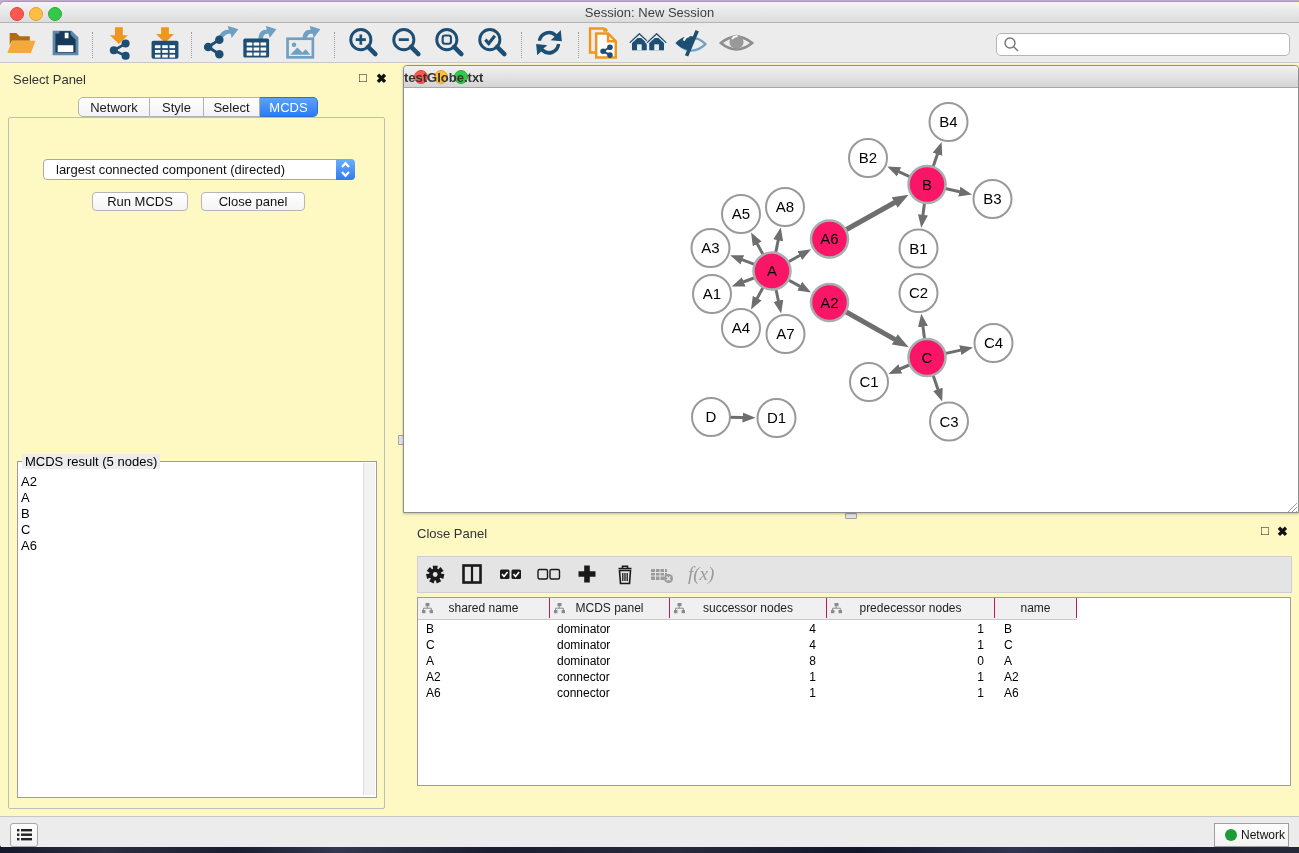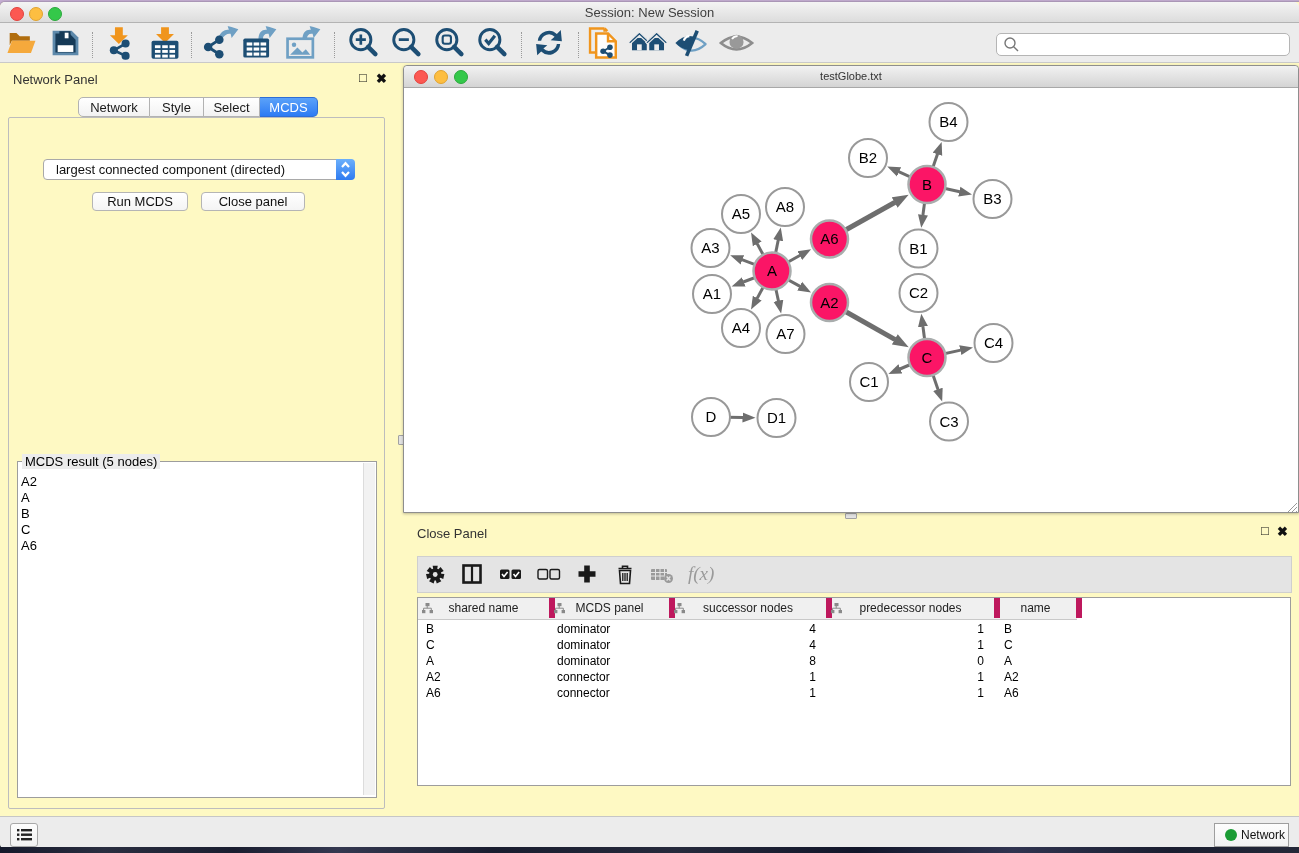--- a/index.html
+++ b/index.html
@@ -49,28 +49,28 @@
 #mcdsbox{left:17px;top:459px;width:358px;height:335px;background:#fff;border:1px solid #9d9d9d;}
 #mcdslegend{left:4px;top:-8px;background:#ececec;padding:0 3px;font-size:13px;color:#000;}
 #mcdslist{left:3px;top:12px;font-size:13px;color:#000;line-height:16px;}
 #mcdssb{left:345px;top:1px;width:11px;height:332px;background:#f2f2f2;border-left:1px solid #dcdcdc;}
 
 #netwin{left:403px;top:63px;width:894px;height:446px;background:#fff;
   border:1px solid #8e8e8e;border-radius:4px 4px 0 0;box-shadow:0 1px 3px rgba(0,0,0,.25);}
 #nettitle{left:0;top:0;width:894px;height:21px;border-radius:4px 4px 0 0;
   background:linear-gradient(#f2f2f2,#d4d4d4);border-bottom:1px solid #a8a8a8;}
 .nlight{width:12px;height:12px;border-radius:50%;top:4px;}
-#ntext{left:0;top:4px;width:894px;text-align:center;font-size:11px;color:#333;}
+#ntext{left:0;top:4px;width:894px;font-size:13px;color:#333;font-weight:bold;}
 
 #tptitle{left:417px;top:524px;font-size:13px;color:#333;}
 #tbar{left:417px;top:554px;width:873px;height:35px;background:#e4e4e4;
   border:1px solid #cfcfcf;}
 #ttable{left:417px;top:595px;width:872px;height:187px;background:#fff;border:1px solid #9d9d9d;}
 #thead{left:0;top:0;width:659px;height:21px;background:#f0f0f0;border-bottom:1px solid #c9c9c9;}
-.hcell{top:0;height:20px;font-size:12px;color:#222;border-right:6px solid #be185d;}
+.hcell{top:0;height:20px;font-size:12px;color:#222;border-right:1px solid #be185d;}
 .hlab{width:100%;text-align:center;top:3px;}
 .trow{font-size:12px;color:#000;height:16px;}
 .winbtns{font-size:13px;color:#111;}
 
 #btabs{left:672px;top:787px;height:20px;display:flex;}
 
 #statusbar{left:0;top:814px;width:1299px;height:32px;background:#ececec;
   border-top:1px solid #c6c6c6;border-radius:0 0 5px 5px;}
 #listbtn{left:10px;top:6px;width:26px;height:22px;background:linear-gradient(#fdfdfd,#f0f0f0);
   border:1px solid #a8a8a8;border-radius:3px;}
@@ -219,21 +219,21 @@
 <circle cx="15.5" cy="14" r="6.3" fill="#999"></circle>
 <path d="M11.5 11.5 A5.5 5.5 0 0 1 16.5 8.8" stroke="#fff" stroke-width="1.6" fill="none"></path>
       </svg>
     <div id="search" class="abs">
         <svg width="20" height="20" style="position:absolute;left:5px;top:1px">
       <circle cx="8" cy="8" r="5" fill="none" stroke="#777" stroke-width="1.4"></circle>
       <line x1="11.7" y1="11.7" x2="16" y2="16" stroke="#777" stroke-width="1.4"></line>
         </svg>
       </div>
   </div>
-  <div id="cptitle" class="abs">Network Panel</div>
+  <div id="cptitle" class="abs">Select Panel</div>
   <div class="abs winbtns" style="left:359px;top:68px;">□</div>
   <div class="abs winbtns" style="left:376px;top:69px;font-weight:bold;">✖</div>
   <div id="cpane" class="abs"></div>
   <div class="abs tabs" style="left:78px;top:95px;">
     <div class="tab" style="width:70px;">Network</div>
     <div class="tab" style="width:53px;">Style</div>
     <div class="tab" style="width:55px;">Select</div>
     <div class="tab tabsel" style="width:57px;">MCDS</div>
   </div>
   <div id="dropdown" class="abs">

